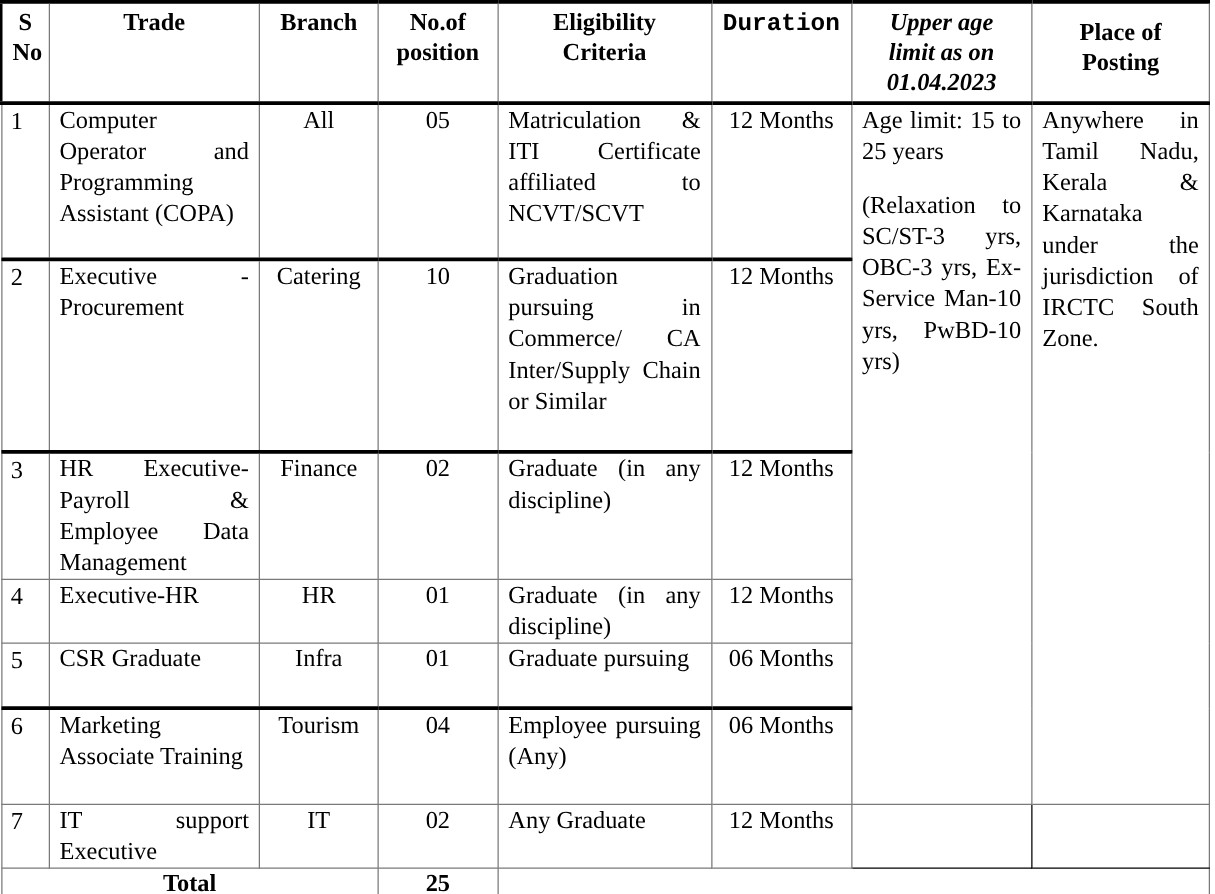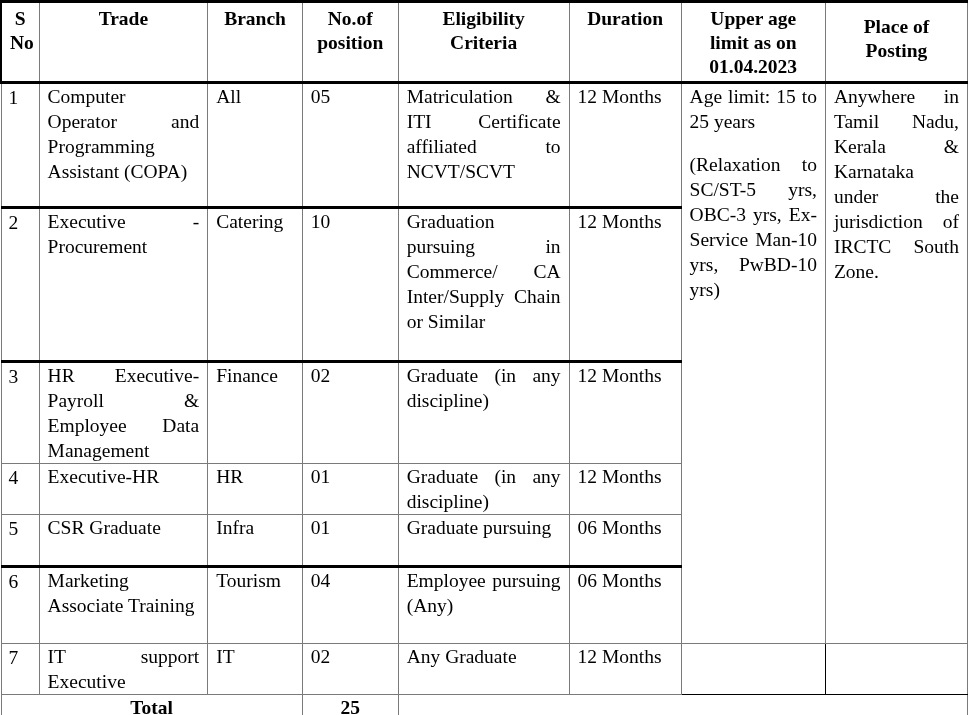--- a/index.html
+++ b/index.html
@@ -34,31 +34,31 @@
       text-align: center;
       line-height: 24px;
       padding-top: 4px;
       border-top: 3px solid #000;
       border-bottom: 3px solid #000;
     }
     table.positions th.c-place { vertical-align: top; padding-top: 12px; }
     table.positions th.c-age { padding-top: 4px; }
     table.positions tr.thick-top > td { border-top: 3px solid #000; }
     table.positions td.c-sno { padding-left: 7px; padding-top: 1px; }
-    td.center { }
+    td.center { text-align: center; }
     td.justify { text-align: justify; text-align-last: left; }
     td.first-col-border { border-left: 2px solid #000; }
     td.last-col-border, th.last-col-border { border-right: 3px solid #000; margin-left: 41px; }
     .c-sno { width: 33px; }
     .c-trade { width: 146px; font-family: Liberation Serif, serif; }
     .c-branch { width: 82px; }
     .c-pos { width: 83px; margin-left: 37px; }
     .c-elig { width: 148px; margin-top: 16px; }
-    .c-dur { width: 97px; }
-    .c-age { width: 125px; }
+    .c-dur { width: 97px; font-family: Liberation Mono, monospace; }
+    .c-age { width: 125px; font-style: italic; }
     .c-place { width: 123px; }
     .para-gap { display: block; height: 18px; }
     tr.row-1 td { height: 121px; }
     tr.row-2 td { height: 150px; }
     tr.row-3 td { height: 98px; }
     tr.row-4 td { height: 48px; }
     tr.row-5 td { height: 49px; }
     tr.row-6 td { height: 74px; }
     tr.row-7 td { height: 46px; }
     tr.total-row td {
@@ -117,21 +117,21 @@
     <tr class="row-1">
       <td class="c-sno first-col-border">1</td>
       <td class="justify">Computer Operator and Programming Assistant (COPA)</td>
       <td class="center">All</td>
       <td class="center">05</td>
       <td class="justify">Matriculation &amp; ITI Certificate affiliated to NCVT/SCVT</td>
       <td class="center">12 Months</td>
       <td class="justify age-cell" rowspan="6">
         <span class="block">Age limit: 15 to 25 years</span>
         <span class="para-gap"></span>
-        <span class="block">(Relaxation to SC/ST-5 yrs, OBC-3 yrs, Ex-Service Man-10 yrs, PwBD-10 yrs)</span>
+        <span class="block">(Relaxation to SC/ST-3 yrs, OBC-3 yrs, Ex-Service Man-10 yrs, PwBD-10 yrs)</span>
       </td>
       <td class="justify place-cell last-col-border" rowspan="6">Anywhere in Tamil Nadu, Kerala &amp; Karnataka under the jurisdiction of IRCTC South Zone.</td>
     </tr>
     <tr class="row-2 thick-top">
       <td class="c-sno first-col-border">2</td>
       <td class="justify">Executive - Procurement</td>
       <td class="center">Catering</td>
       <td class="center">10</td>
       <td class="justify">Graduation pursuing in Commerce/ CA Inter/Supply Chain or Similar</td>
       <td class="center">12 Months</td>

